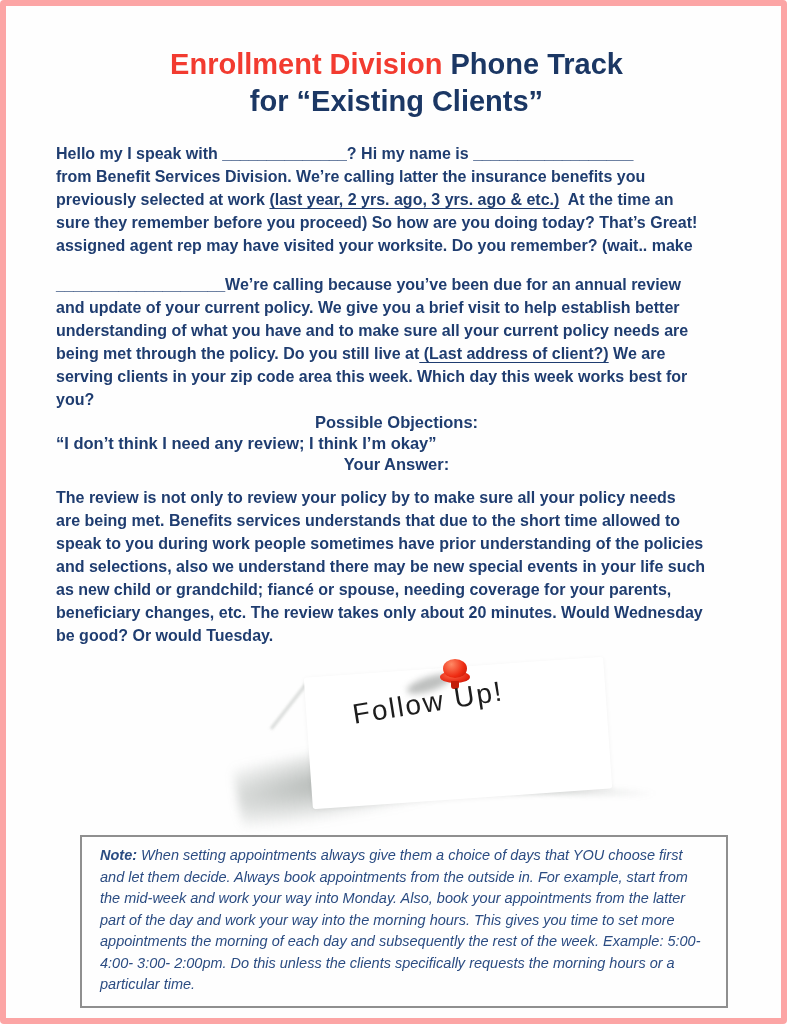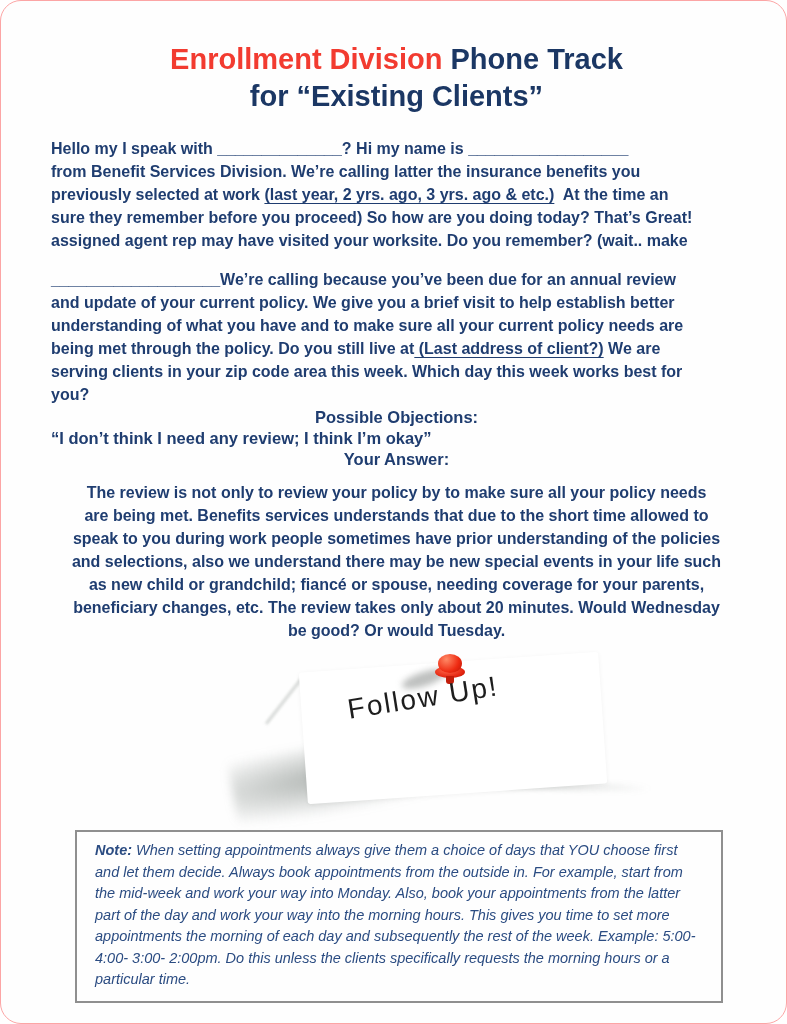--- a/index.html
+++ b/index.html
@@ -1,30 +1,30 @@
 <!DOCTYPE html>
 <html><head>
 <meta charset="utf-8">
 <style>
   html,body{margin:0;padding:0;background:#ffffff;}
   body{width:787px;height:1024px;position:relative;font-family:"Liberation Sans",sans-serif;}
   .page{position:absolute;left:0;top:0;width:787px;height:1024px;box-sizing:border-box;
-        border:1px solid #fca5a5;border-radius:21px;background:#fefefe;overflow:hidden;}
+        border:6px solid #fca5a5;border-radius:4px;background:#fefefe;overflow:hidden;}
   .content{padding:40px 44px 0 50px;}
   
   .title{margin:0 0 0 0;text-align:center;font-size:29px;line-height:37px;font-weight:bold;color:#1b3764;}
   .title .red{color:#f23b30;}
   .title .tline{display:block;white-space:pre;}
   
   .para{margin-top:22px;font-size:16px;font-weight:bold;color:#1f3d70;line-height:23px;}
   .para .line{white-space:pre;}
   .u{text-decoration:underline;text-underline-offset:3px;margin-top:28px;}
   .heading{margin-top:2px;font-size:16.5px;font-weight:bold;color:#1f3d70;text-align:center;}
   .quoteline{margin-top:2px;font-size:16.5px;font-weight:bold;color:#1f3d70;white-space:pre;}
-  .answer{margin-top:12px;font-size:16px;font-weight:bold;color:#1f3d70;line-height:23px;text-align:center;}
+  .answer{margin-top:12px;font-size:16px;font-weight:bold;color:#1f3d70;line-height:23px;text-align:left;}
   .answer .line{white-space:pre;}
   
   .followup{position:relative;height:176px;margin-top:4px;}
   .paper-shadow{position:absolute;left:180px;top:90px;width:300px;height:70px;
       background:radial-gradient(ellipse at 35% 45%,rgba(96,106,100,0.50),rgba(0,0,0,0) 70%);
       filter:blur(5px);transform:rotate(-10deg);}
   .tail-shadow{position:absolute;left:330px;top:134px;width:300px;height:9px;border-radius:50%;
       background:linear-gradient(to right,rgba(100,110,104,0.55),rgba(0,0,0,0) 90%);
       filter:blur(2.5px);transform:rotate(2deg);}
   .edge-shadow{position:absolute;left:232px;top:26px;width:2px;height:58px;background:rgba(120,128,122,0.45);

